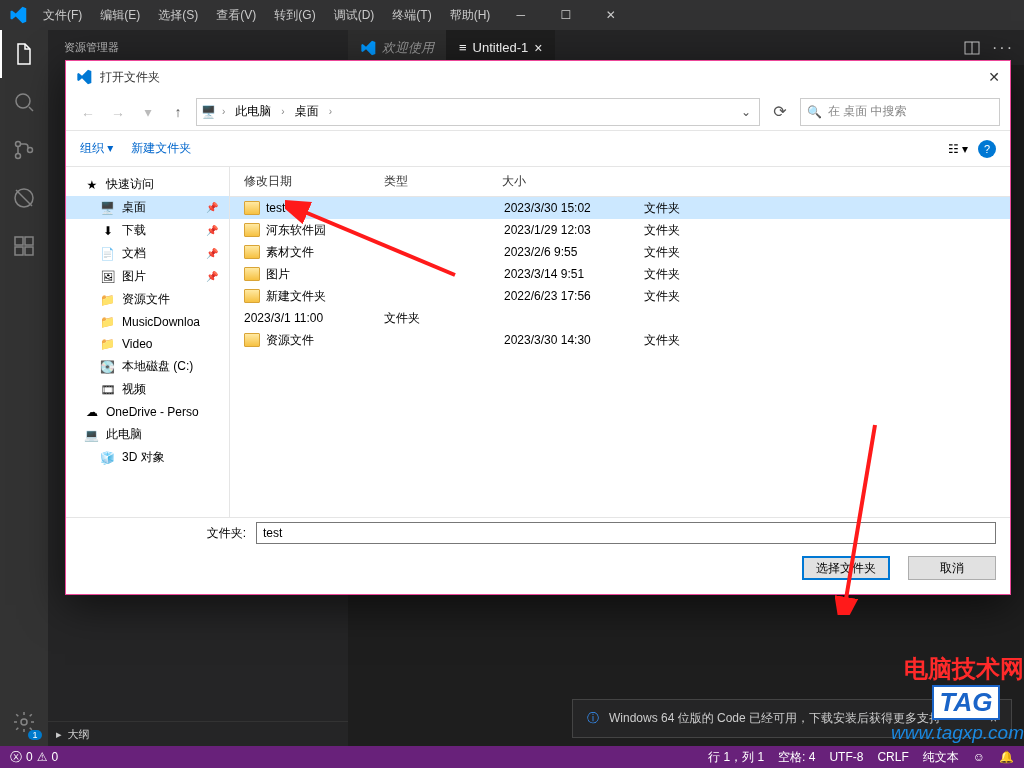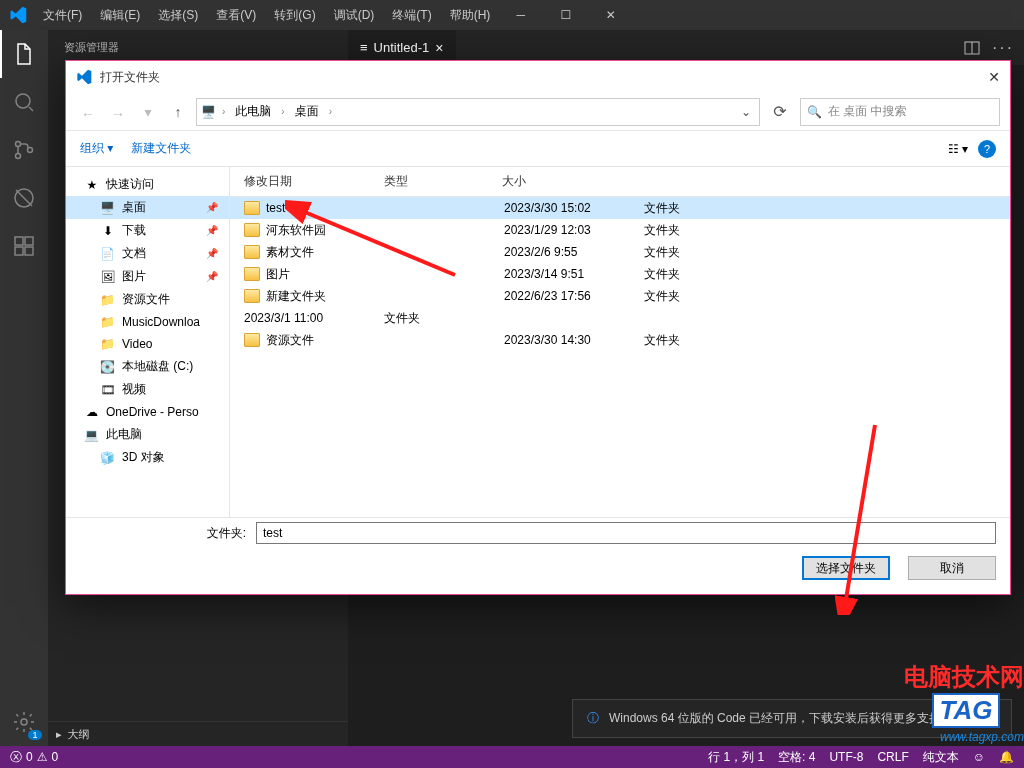--- a/index.html
+++ b/index.html
@@ -99,21 +99,21 @@
 .btn { min-width: 88px; height: 24px; border: 1px solid #adadad; background: #e1e1e1; font-size: 12px; }
 .btn.primary { border: 2px solid #0078d4; background: #e1e1e1;}
 
 
 .arrow { position: absolute; pointer-events: none; }
 
 
 .watermark { position: absolute; right: 0; bottom: 24px; display:flex; flex-direction:column; align-items:flex-end;}
 .wm1 { color: #ff2a2a; font-size: 24px; font-weight: bold; display:flex; align-items:center;flex-direction:column;}
 .wm1 .tag { background:#fff; color:#1a64c8; padding:0 6px; font-size:26px; font-style:italic; border:2px solid #1a64c8; margin-left:4px;}
-.wm2 { color: #1a88e0; font-size: 12px; font-style: italic; margin-top:2px;}
+.wm2 { color: #1a88e0; font-size: 19px; font-style: italic; margin-top:2px;}
 
 svg { display:block; }
 </style>
 </head>
 <body>
 
 <div class="title-bar">
   <div class="vs-logo">
     <svg width="18" height="18" viewBox="0 0 24 24">
         <path fill="#0098ff" d="M23 3l-5-2-9 9-5-4-2 1v10l2 1 5-4 9 9 5-2V3z"></path>
@@ -179,20 +179,26 @@
       </svg>
       <span class="badge">1</span>
     </div>
 </div>
 
 <div class="sidebar">
   <div class="sidebar-header">资源管理器</div>
 </div>
 
 <div class="tabs">
+  <div class="tab">
+    <svg width="16" height="16" viewBox="0 0 24 24">
+        <path fill="#0098ff" d="M23 3l-5-2-9 9-5-4-2 1v10l2 1 5-4 9 9 5-2V3z"></path>
+      </svg>
+    <span style="font-style:italic">欢迎使用</span>
+  </div>
   <div class="tab active">
     <span>≡</span>
     <span>Untitled-1</span>
     <span class="close">×</span>
   </div>
   <div class="right">
     <span>
         <svg width="16" height="16" viewBox="0 0 16 16" fill="none" stroke="#ccc">
           <rect x="1" y="2" width="14" height="12"></rect>
           <line x1="8" y1="2" x2="8" y2="14"></line>

